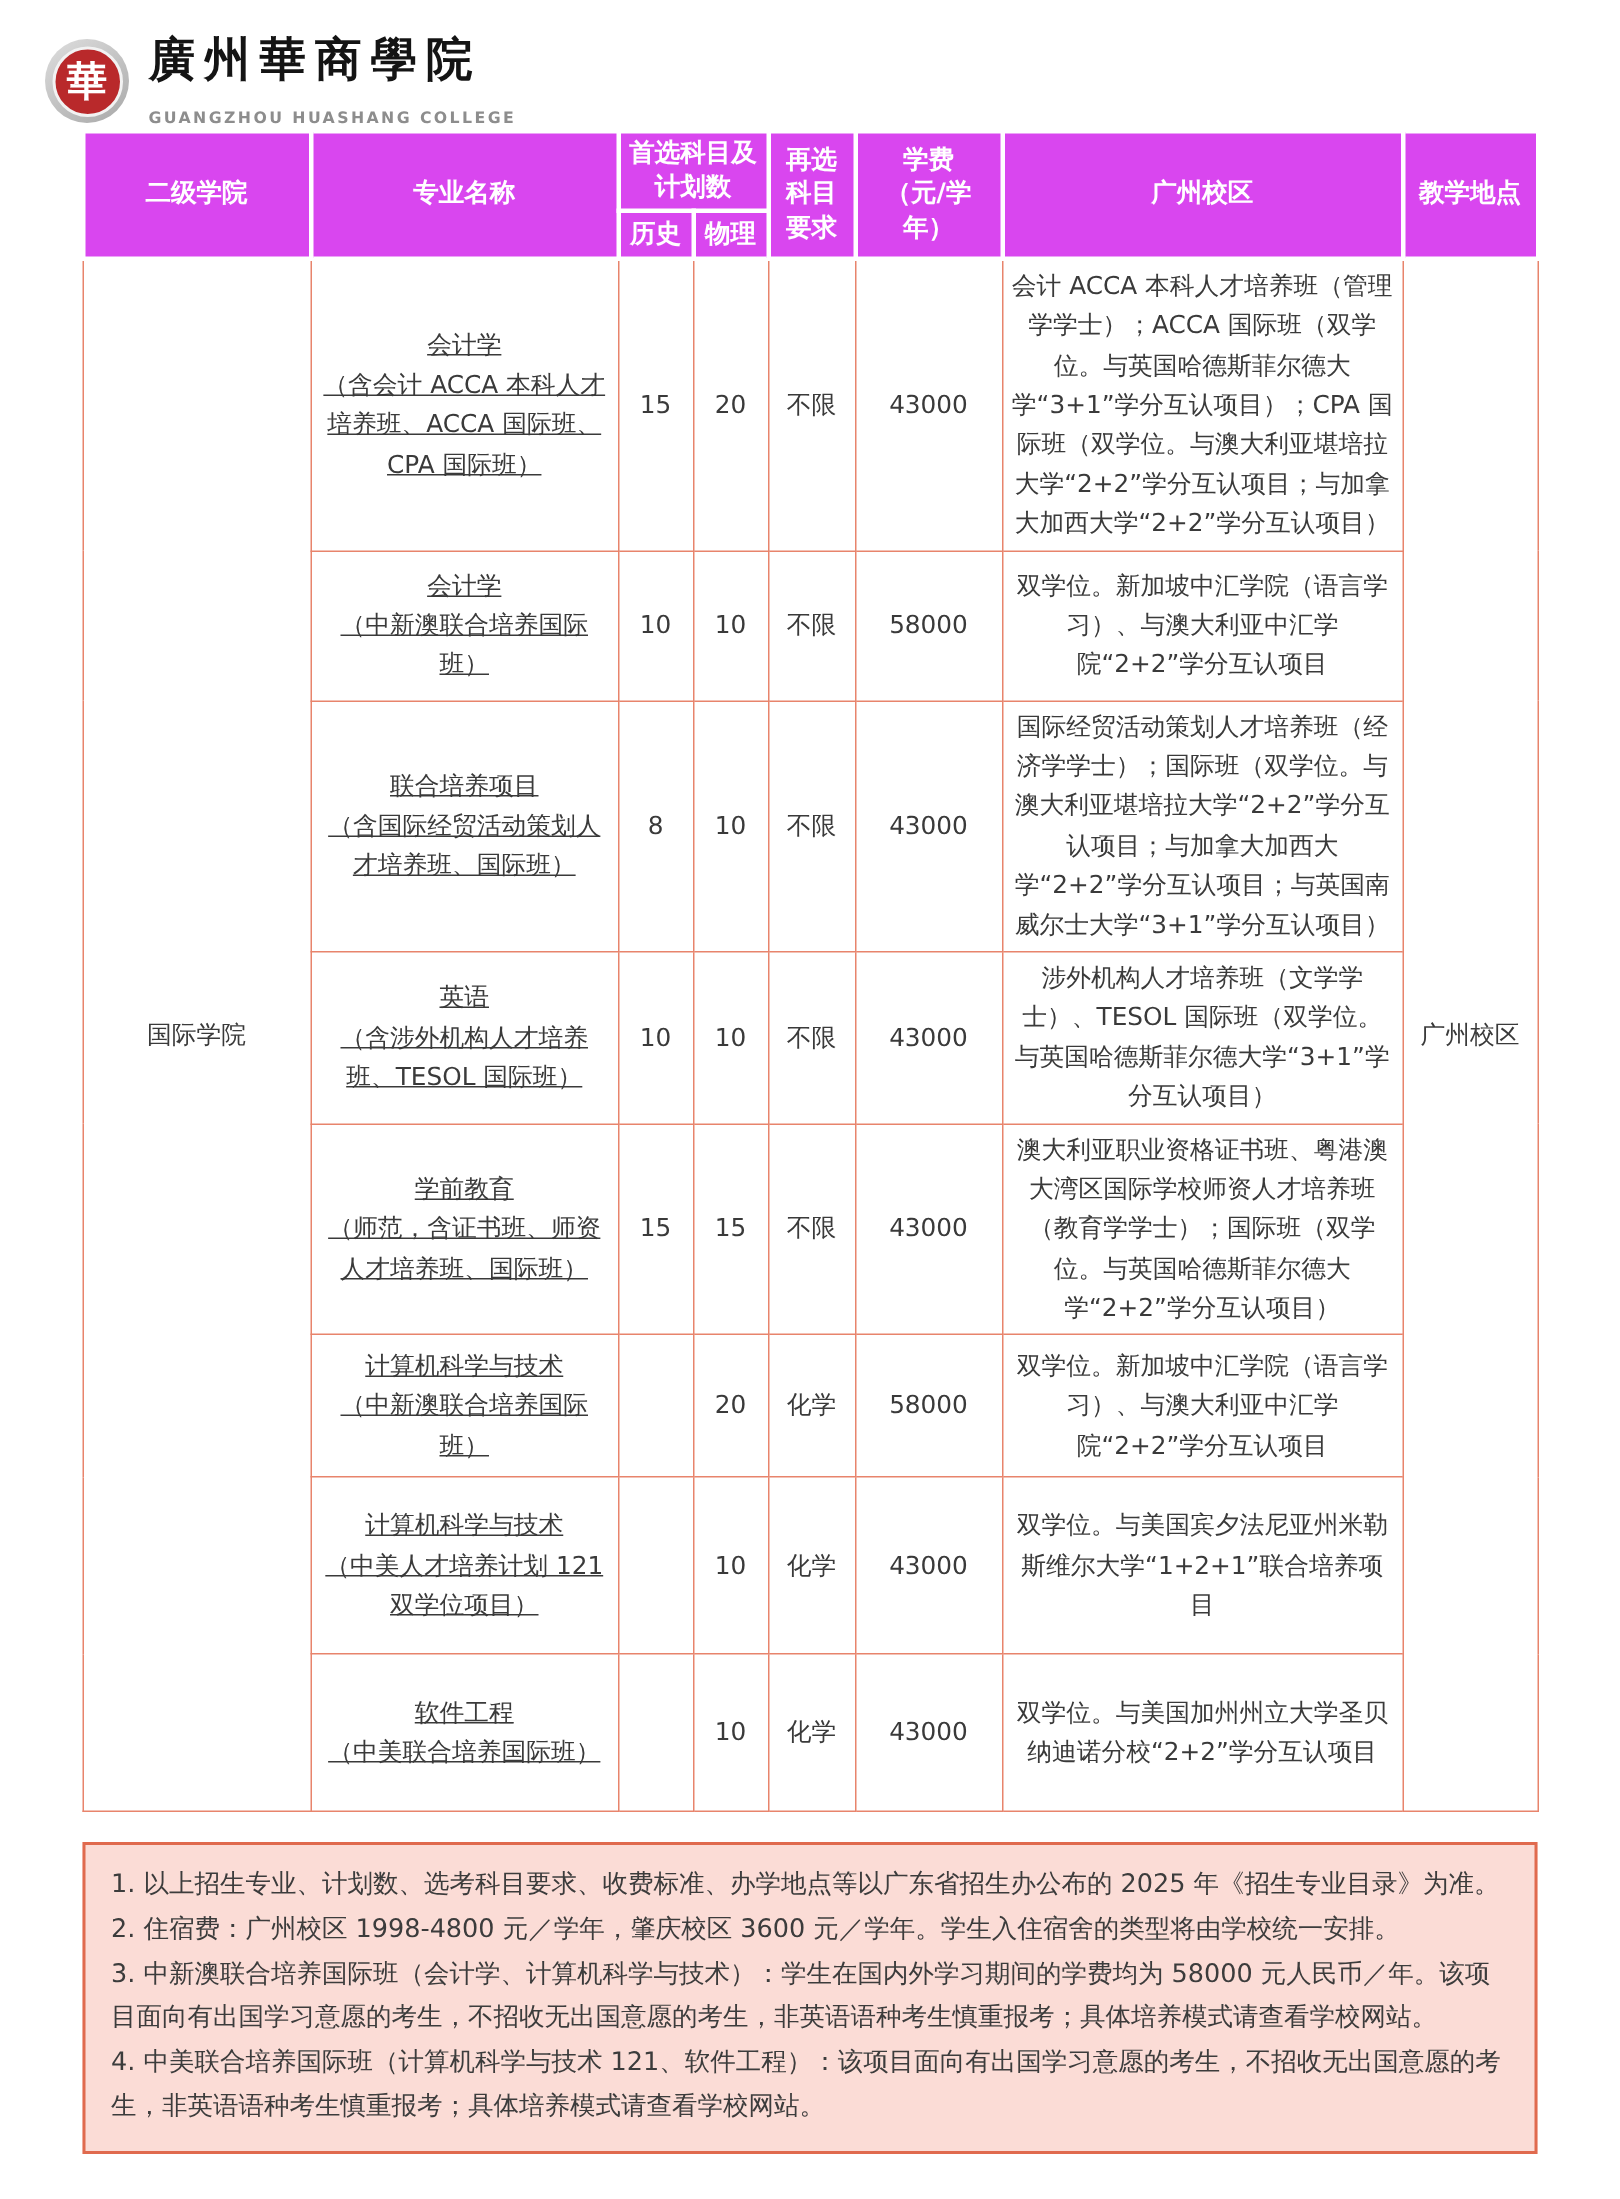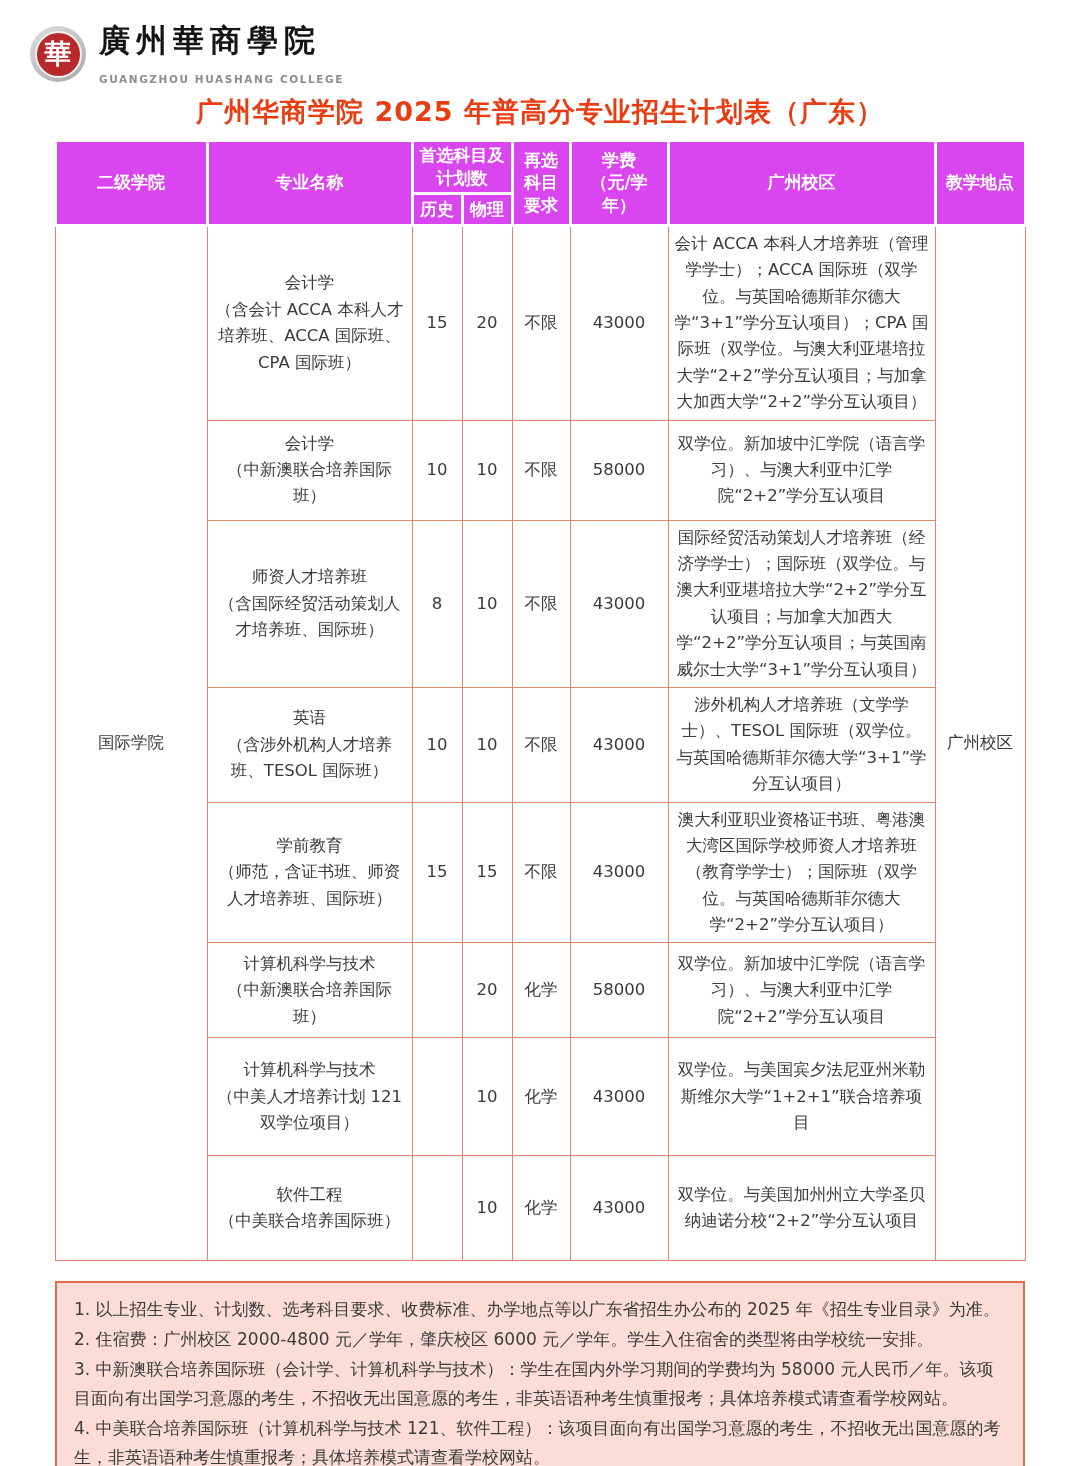--- a/index.html
+++ b/index.html
@@ -47,21 +47,21 @@
     border:3px solid #ffffff; padding:2px; white-space:pre-line; line-height:1.35;
     text-align:center; vertical-align:middle;
   }
   table.plan thead tr.h1 { height:44px; }
   table.plan thead tr.h2 { height:32px; }
   table.plan tbody td {
     border:1px solid #e8846c; font-size:16.5px; color:#3a3a3a;
     text-align:center; vertical-align:middle; padding:4px 6px;
     background:#ffffff; line-height:1.6;margin-top:32px;
   }
-  td.major { white-space:pre-line; line-height:1.8; padding:4px 10px; }
+  td.major { white-space:pre-line; line-height:1.8; padding:4px 10px;text-decoration:underline; }
   td.degree { text-align:left; line-height:1.62; padding:6px 10px 6px 12px; }
   tr.r1 { height:158px; } tr.r2 { height:100px; } tr.r3 { height:140px; }
   tr.r4 { height:108px; } tr.r5 { height:118px; } tr.r6 { height:95px; }
   tr.r7 { height:118px; } tr.r8 { height:105px; }
 
   
   .notes {
     width:970px; margin:20px auto 0; background:#fbdcd6;
     border:2px solid #e06a4e; padding:12px 17px 14px;
   }
@@ -77,21 +77,20 @@
       <div class="seal-inner">
         <span>華</span>
       </div>
     </div>
     <div class="brand-text">
       <div class="brand-cn">廣州華商學院</div>
       <div class="brand-en">GUANGZHOU HUASHANG COLLEGE</div>
     </div>
   </header>
 
-  <h1 class="title">广州华商学院 2025 年普高分专业招生计划表（广东）</h1>
 
   <table class="plan">
     <colgroup>
       <col style="width:152px">
         <col style="width:205px">
         <col style="width:50px">
         <col style="width:50px">
       <col style="width:58px">
         <col style="width:98px">
         <col style="width:267px">
@@ -131,21 +130,21 @@
       <tr class="r2">
         <td class="major">会计学
 （中新澳联合培养国际班）</td>
         <td>10</td>
         <td>10</td>
         <td>不限</td>
         <td>58000</td>
         <td class="degree">双学位。新加坡中汇学院（语言学习）、与澳大利亚中汇学院“2+2”学分互认项目</td>
       </tr>
       <tr class="r3">
-        <td class="major">师资人才培养班
+        <td class="major">联合培养项目
 （含国际经贸活动策划人才培养班、国际班）</td>
         <td>8</td>
         <td>10</td>
         <td>不限</td>
         <td>43000</td>
         <td class="degree">国际经贸活动策划人才培养班（经济学学士）；国际班（双学位。与澳大利亚堪培拉大学“2+2”学分互认项目；与加拿大加西大学“2+2”学分互认项目；与英国南威尔士大学“3+1”学分互认项目）</td>
       </tr>
       <tr class="r4">
         <td class="major">英语
 （含涉外机构人才培养班、TESOL 国际班）</td>
@@ -189,19 +188,19 @@
         <td>10</td>
         <td>化学</td>
         <td>43000</td>
         <td class="degree">双学位。与美国加州州立大学圣贝纳迪诺分校“2+2”学分互认项目</td>
       </tr>
     </tbody>
   </table>
 
   <section class="notes">
     <p>1. 以上招生专业、计划数、选考科目要求、收费标准、办学地点等以广东省招生办公布的 2025 年《招生专业目录》为准。</p>
-    <p>2. 住宿费：广州校区 2000-4800 元／学年，肇庆校区 6000 元／学年。学生入住宿舍的类型将由学校统一安排。</p>
+    <p>2. 住宿费：广州校区 1998-4800 元／学年，肇庆校区 3600 元／学年。学生入住宿舍的类型将由学校统一安排。</p>
     <p>3. 中新澳联合培养国际班（会计学、计算机科学与技术）：学生在国内外学习期间的学费均为 58000 元人民币／年。该项目面向有出国学习意愿的考生，不招收无出国意愿的考生，非英语语种考生慎重报考；具体培养模式请查看学校网站。</p>
     <p>4. 中美联合培养国际班（计算机科学与技术 121、软件工程）：该项目面向有出国学习意愿的考生，不招收无出国意愿的考生，非英语语种考生慎重报考；具体培养模式请查看学校网站。</p>
 
   </section>
 
 </div>
 
 </body></html>

